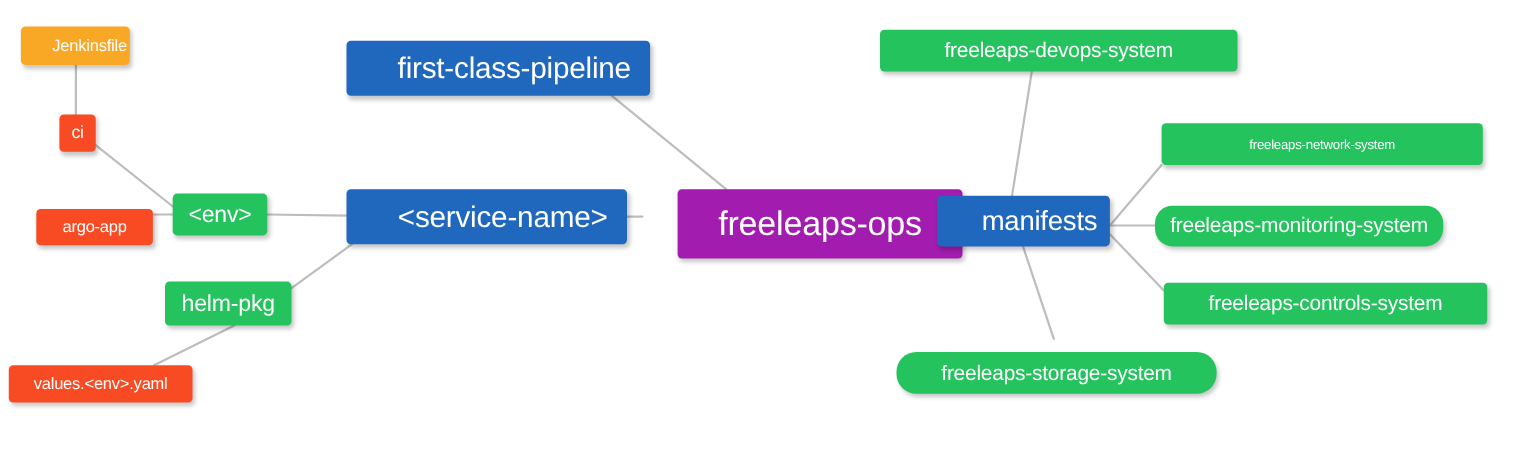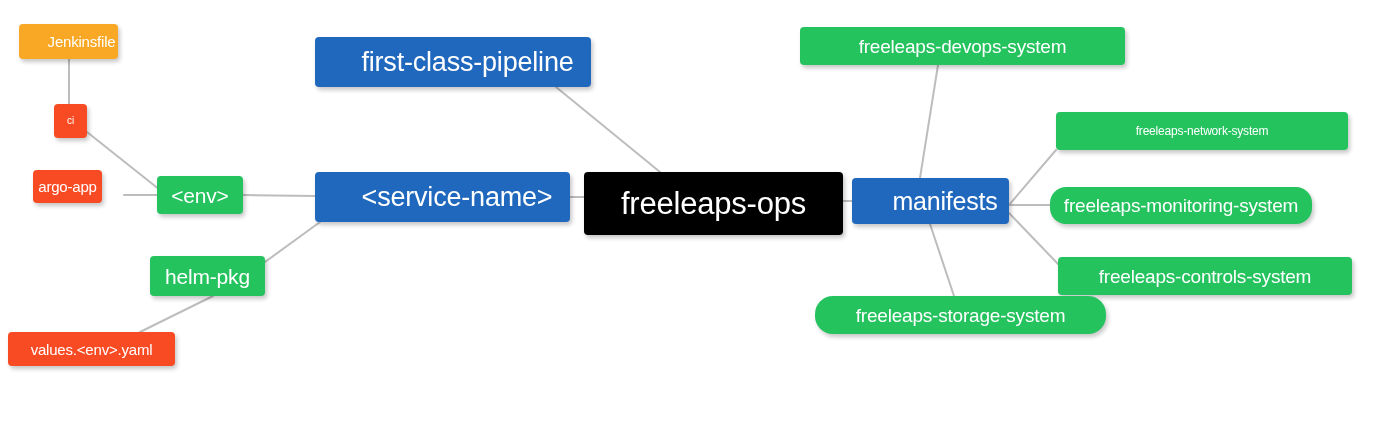--- a/index.html
+++ b/index.html
@@ -31,21 +31,21 @@
     align-items: center;
     justify-content: center;
     box-sizing: border-box;
     border-radius: 4px;
     color: #ffffff;
     white-space: nowrap;
     line-height: 1;
     box-shadow: 2px 3px 4px rgba(0,0,0,0.22);
     letter-spacing: -0.2px;
   }
-  .n-root      { background: #000000; }
+  .n-root      { background: #a21caf; margin-left: 32px; }
   .n-blue      { background: #2068bd; padding-left: 29px; }
   .n-green     { background: #24c35e; }
   .n-orange    { background: #f9a825; }
   .n-red       { background: #f94b23; }
 </style>
 </head>
 <body>
 
 <div id="canvas">
   <svg id="edges" viewBox="0 0 1390 421" xmlns="http://www.w3.org/2000/svg">
@@ -61,24 +61,24 @@
       <path d="M 920,178 L 938,65" stroke="#bdbdbd" stroke-width="2" fill="none" stroke-linecap="round"></path>
       <path d="M 1009,205 L 1056,150" stroke="#bdbdbd" stroke-width="2" fill="none" stroke-linecap="round"></path>
       <path d="M 1009,205 L 1050,205" stroke="#bdbdbd" stroke-width="2" fill="none" stroke-linecap="round"></path>
       <path d="M 1009,213 L 1058,264" stroke="#bdbdbd" stroke-width="2" fill="none" stroke-linecap="round"></path>
       <path d="M 930,224 L 958,308" stroke="#bdbdbd" stroke-width="2" fill="none" stroke-linecap="round"></path>
     </svg>
   <div id="nodes">
       <div class="node n-orange" style="left: 19px; top: 24px; width: 99px; height: 35px; font-size: 15px; padding-left: 26px;">
         <span>Jenkinsfile</span>
       </div>
-      <div class="node n-red" style="left: 54px; top: 104px; width: 33px; height: 34px; font-size: 10px;">
+      <div class="node n-red" style="left: 54px; top: 104px; width: 33px; height: 34px; font-size: 16px;">
         <span>ci</span>
       </div>
-      <div class="node n-red" style="left: 33px; top: 170px; width: 69px; height: 33px; font-size: 15px;">
+      <div class="node n-red" style="left: 33px; top: 190px; width: 106px; height: 33px; font-size: 15px;">
         <span>argo-app</span>
       </div>
       <div class="node n-green" style="left: 157px; top: 176px; width: 86px; height: 38px; font-size: 21px;">
         <span>&lt;env&gt;</span>
       </div>
       <div class="node n-green" style="left: 150px; top: 256px; width: 115px; height: 40px; font-size: 21px;">
         <span>helm-pkg</span>
       </div>
       <div class="node n-red" style="left: 8px; top: 332px; width: 167px; height: 34px; font-size: 15px;">
         <span>values.&lt;env&gt;.yaml</span>
@@ -100,17 +100,17 @@
       </div>
       <div class="node n-green" style="left: 1056px; top: 112px; width: 292px; height: 38px; font-size: 12px;">
         <span>freeleaps-network-system</span>
       </div>
       <div class="node n-green" style="left: 1050px; top: 187px; width: 262px; height: 37px; font-size: 19px; border-radius: 16px;">
         <span>freeleaps-monitoring-system</span>
       </div>
       <div class="node n-green" style="left: 1058px; top: 257px; width: 294px; height: 38px; font-size: 19px;">
         <span>freeleaps-controls-system</span>
       </div>
-      <div class="node n-green" style="left: 815px; top: 296px; width: 291px; height: 38px; font-size: 19px; border-radius: 18px;">
+      <div class="node n-green" style="left: 815px; top: 320px; width: 291px; height: 38px; font-size: 19px; border-radius: 18px;">
         <span>freeleaps-storage-system</span>
       </div>
     </div>
 </div>
 
 </body></html>

